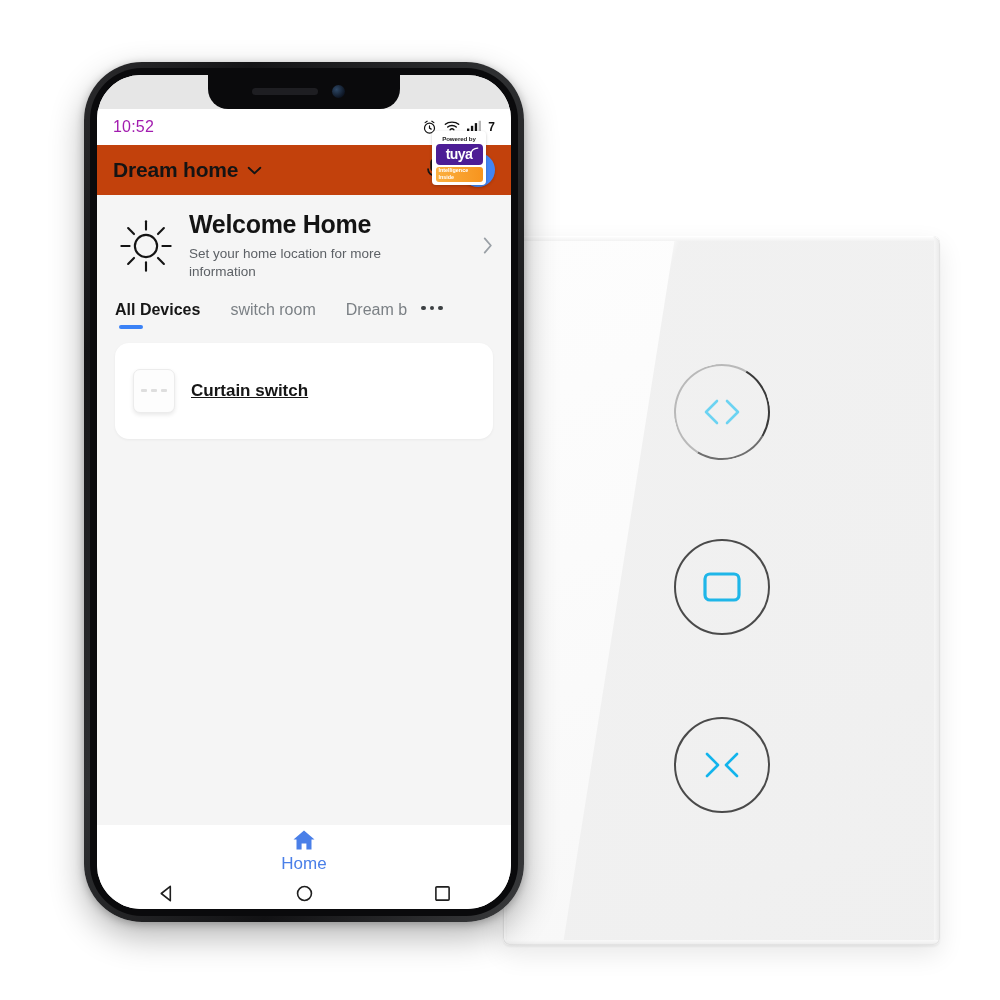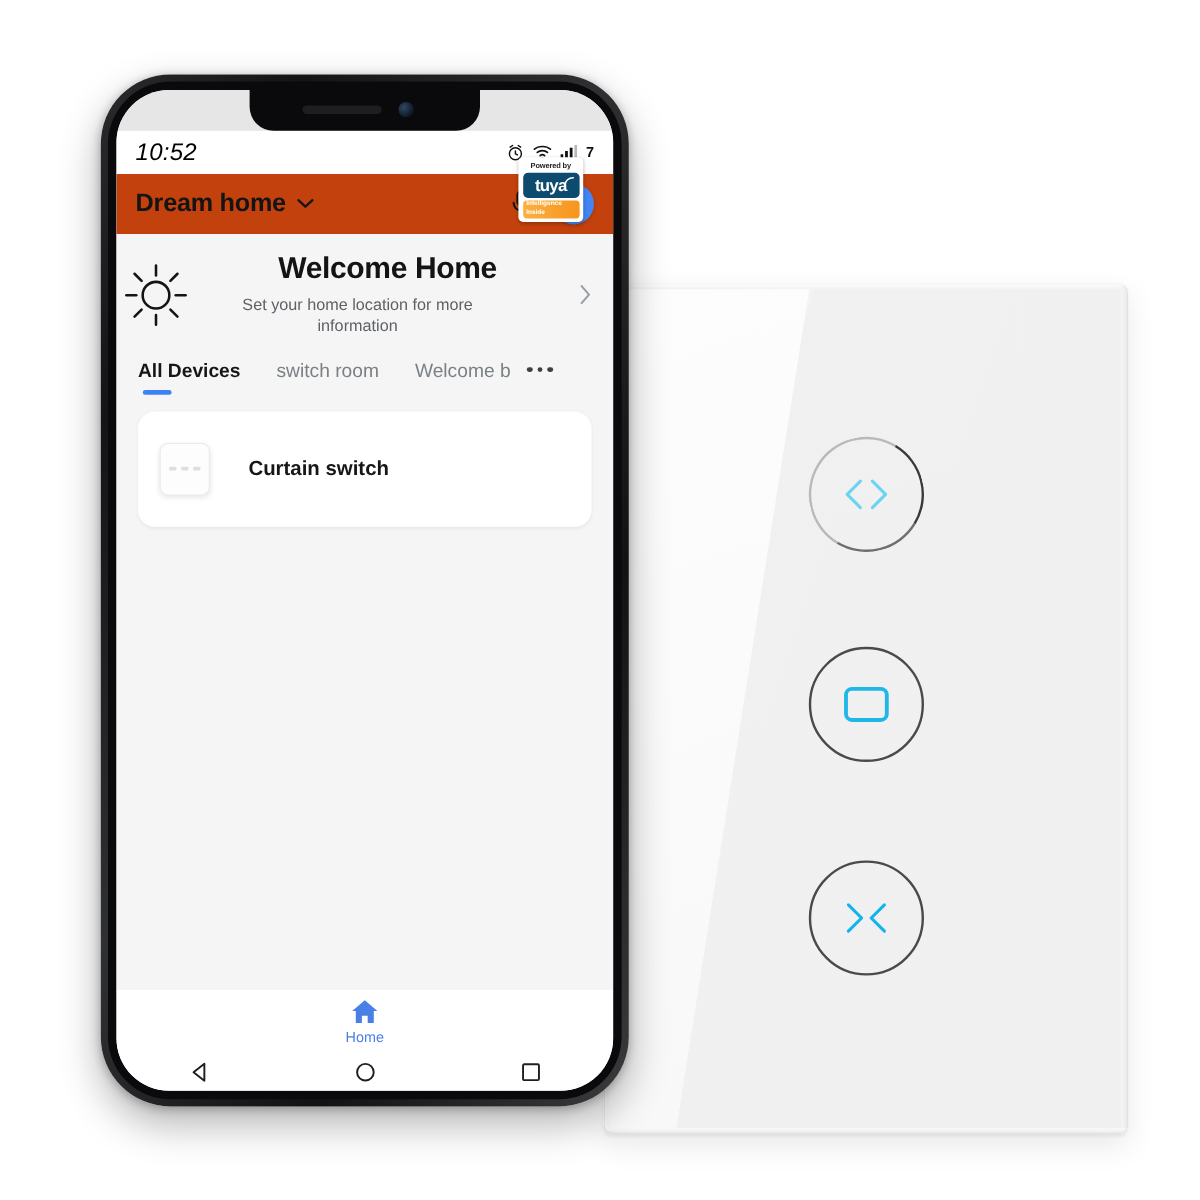--- a/index.html
+++ b/index.html
@@ -50,21 +50,21 @@
   }
 
   
   .statusbar{
     position:absolute;left:0;right:0;top:34px;height:36px;
     background:#ffffff;
     display:flex;align-items:center;justify-content:space-between;
     padding:0 16px;box-sizing:border-box;
     z-index:7;
   }
-  .sb-time{font-size:20px;font-weight:500;color:#000000;letter-spacing:.2px;font-style:italic;}
+  .sb-time{font-size:16px;font-weight:500;color:#a21caf;letter-spacing:.2px;}
   .sb-icons{display:flex;align-items:center;gap:7px;}
   .sb-icons svg{display:block;}
   .sb-batt{font-size:12px;color:#111;font-weight:600;}
 
   
   .apphead{
     position:absolute;left:0;right:0;top:70px;height:50px;background:#c2410c;
     display:flex;align-items:center;padding:0 16px;box-sizing:border-box;z-index:6;
   }
   .home-name{font-size:21px;font-weight:700;color:#141414;letter-spacing:-.2px;}
@@ -76,21 +76,21 @@
     background:#4285f4;margin-left:12px;
     display:flex;align-items:center;justify-content:center;
     box-shadow:0 1px 3px rgba(0,0,0,.18);
   }
 
   
   .content{
     position:absolute;left:0;right:0;top:120px;bottom:84px;background:#f5f5f5;overflow:hidden;
   }
   .welcome{
-    display:flex;align-items:center;padding:16px 18px 18px 2px;text-align:center;
+    display:flex;align-items:center;padding:16px 18px 18px 18px;
   }
   .sun-wrap{width:62px;height:62px;flex:0 0 62px;display:flex;align-items:center;justify-content:center;}
   .wtext{flex:1;margin-left:12px;}
   .wtitle{font-size:25px;font-weight:700;color:#141414;letter-spacing:-.3px;line-height:1.1;}
   .wsub{font-size:13.5px;color:#5d6166;line-height:1.35;margin-top:6px;max-width:250px;}
   .wchev{width:20px;display:flex;align-items:center;justify-content:flex-end;}
 
   .tabs{display:flex;align-items:flex-start;padding:2px 18px 0 18px;gap:0;}
   .tab{font-size:16px;color:#7b8085;white-space:nowrap;position:relative;padding-bottom:10px;}
   .tab.active{color:#161616;font-weight:700;}
@@ -107,30 +107,30 @@
     box-shadow:0 1px 3px rgba(0,0,0,.05);
   }
   .devicon{
     width:40px;height:42px;border-radius:7px;background:#fdfdfd;
     border:1px solid #ececec;
     box-shadow:0 2px 4px rgba(0,0,0,.09);
     display:flex;align-items:center;justify-content:center;gap:4px;
     flex:0 0 40px;
   }
   .devicon b{width:6px;height:3px;background:#dedede;border-radius:1px;display:block;}
-  .devname{margin-left:32px;font-size:17px;font-weight:700;color:#161616;}
+  .devname{margin-left:16px;font-size:17px;font-weight:700;color:#161616;text-decoration:underline;}
 
   
   .botnav{
     position:absolute;left:0;right:0;bottom:0;height:84px;background:#fff;
     display:flex;flex-direction:column;
   }
   .navrow{height:52px;display:flex;align-items:center;}
   .navitem{flex:1;display:flex;flex-direction:column;align-items:center;justify-content:center;position:relative;}
-  .navitem .lbl{font-size:12px;color:#5f6368;margin-top:3px;}
+  .navitem .lbl{font-size:17px;color:#5f6368;margin-top:3px;}
   .navitem.active .lbl{color:#4a7fe8;}
   .navicon{height:22px;display:flex;align-items:center;justify-content:center;position:relative;}
   .reddot{
     position:absolute;right:-4px;top:-2px;width:8px;height:8px;border-radius:50%;
     background:#f03c2e;border:1.5px solid #fff;box-sizing:content-box;
   }
   .navbar-sys{height:32px;display:flex;align-items:center;}
   .navbar-sys .s{flex:1;display:flex;align-items:center;justify-content:center;}
 
   
@@ -321,21 +321,21 @@
           <div class="tab active">
             <span>All Devices</span>
             <span class="ul"></span>
           </div>
           <span class="tab-gap"></span>
           <div class="tab">
             <span>switch room</span>
           </div>
           <span class="tab-gap"></span>
           <div class="tab">
-            <span>Welcome b</span>
+            <span>Dream b</span>
           </div>
           <div class="dots">
             <i></i>
             <i></i>
             <i></i>
           </div>
         </div>
 
         <div class="devcard">
           <div class="devicon">
@@ -380,21 +380,21 @@
             </svg>
           </span>
         </div>
       </div>
 
     </div>
   </div>
 
   <div style="position:absolute;left:432px;top:131px;width:54px;height:54px;background:#ffffff;border-radius:4px;box-shadow:0 1px 3px rgba(0,0,0,.22);overflow:hidden;z-index:20;display:flex;flex-direction:column;align-items:center;">
     <div style="font-size:6.2px;color:#222;font-weight:700;margin-top:3.5px;letter-spacing:-.1px;">Powered by</div>
-    <div style="margin-top:2px;width:47px;height:21px;background:#0c4a6e;border-radius:4px;display:flex;align-items:center;justify-content:center;position:relative;text-align:right;">
+    <div style="margin-top:2px;width:47px;height:21px;background:#4c1d95;border-radius:4px;display:flex;align-items:center;justify-content:center;position:relative;text-align:right;">
       <span style="font-size:14px;color:#fff;font-weight:700;letter-spacing:-.6px;line-height:1;">tuya</span>
       <svg width="9" height="9" viewBox="0 0 10 10" style="position:absolute;right:4px;top:3px;">
         <path d="M1 8 C1 4,4.5 1.2,8.6 1.2" fill="none" stroke="#fff" stroke-width="1.5" stroke-linecap="round"></path>
       </svg>
     </div>
     <div style="margin-top:2px;width:47px;height:15px;background:linear-gradient(90deg,#fbb040 0%,#f7941e 100%);border-radius:3px;display:flex;flex-direction:column;justify-content:center;padding-left:3px;box-sizing:border-box;">
       <span style="font-size:5.4px;color:#fff;font-weight:700;line-height:1.25;">Intelligence Inside</span>
     </div>
   </div>
 

